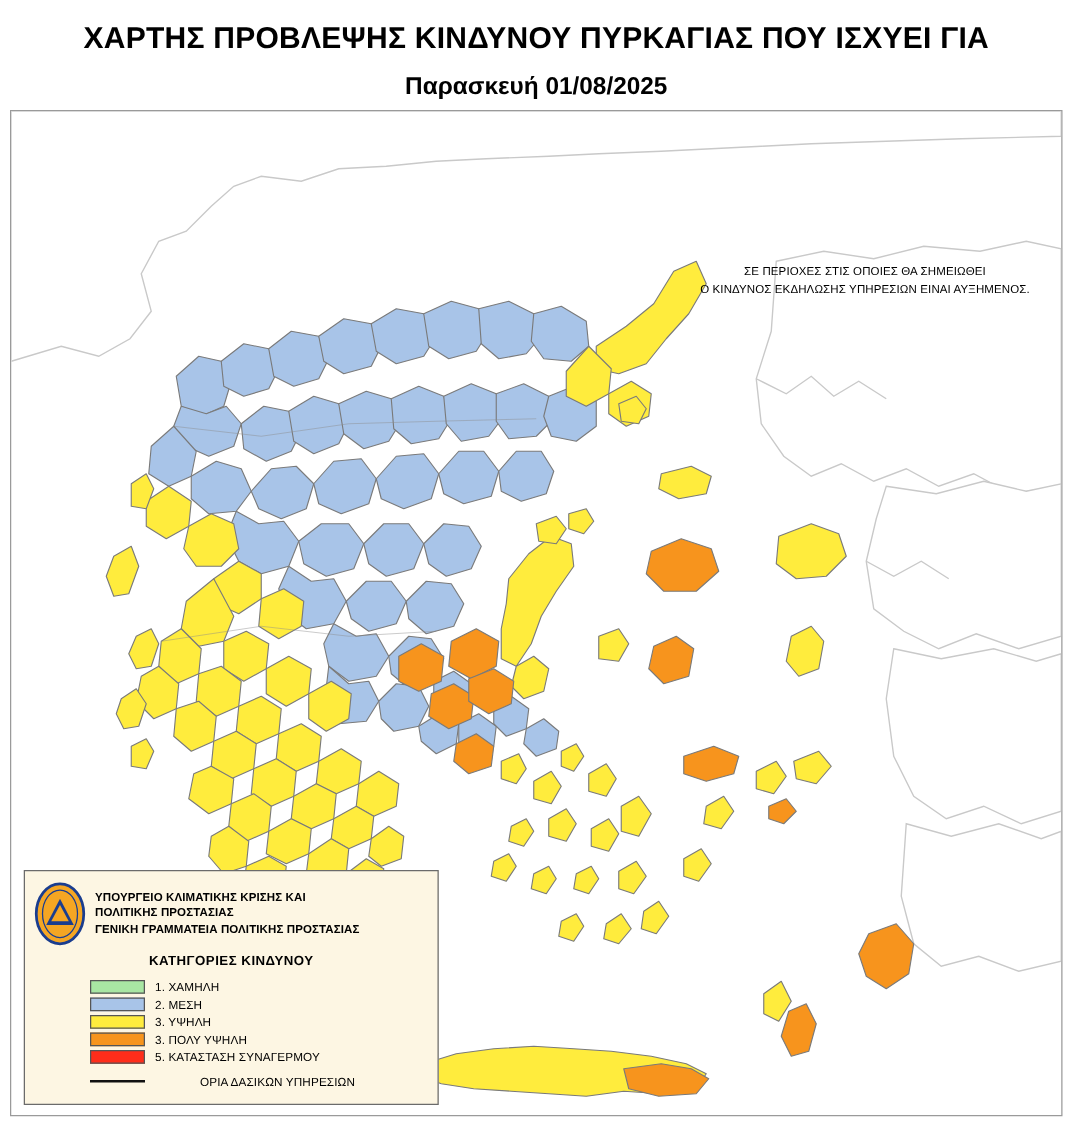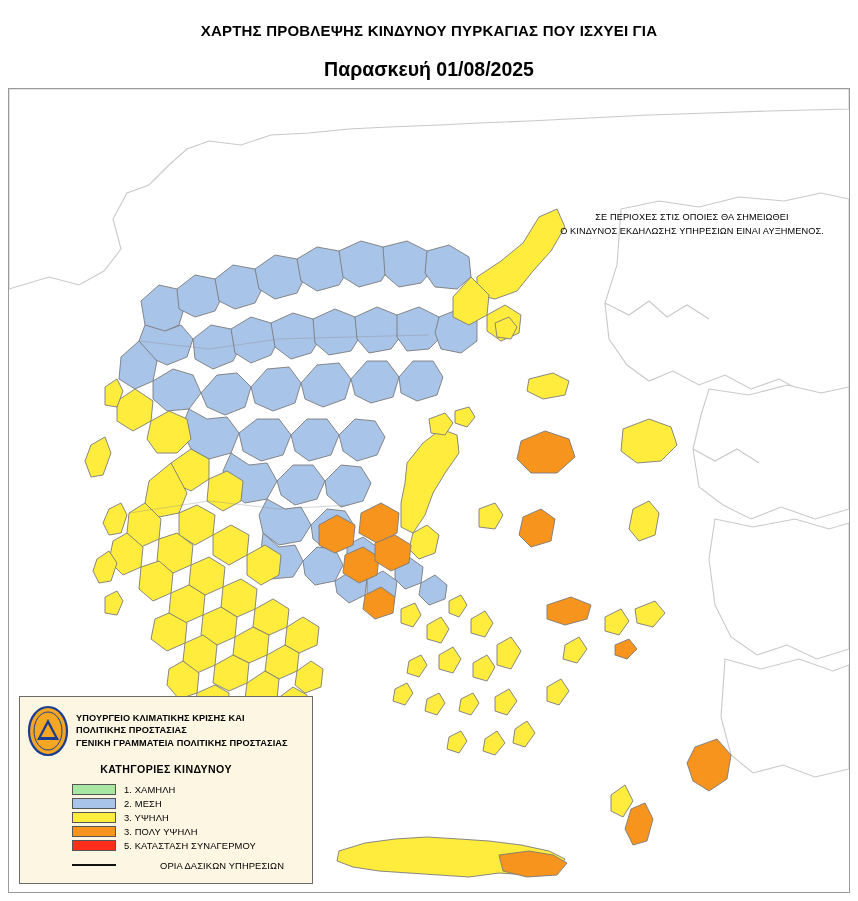--- a/index.html
+++ b/index.html
@@ -22,21 +22,21 @@
   }
   
   .title-block {
     position: absolute;
     top: 18px;
     left: 0;
     width: 858px;
     text-align: center;
   }
   .title-line1 {
-    font-size: 15px;
+    font-size: 24px;
     font-weight: bold;
     letter-spacing: 0.2px;
     line-height: 26px;
     text-align: center;
   }
   .title-line2 {
     font-size: 19.5px;
     font-weight: bold;
     line-height: 26px;
     margin-top: 12px;
@@ -80,21 +80,21 @@
   .note-body {
     font-size: 9.2px;
     line-height: 13.5px;
     letter-spacing: 0.1px;
   }
   
   .legend {
     position: absolute;
     left: 10px;
     top: 607px;
-    width: 294px;
+    width: 332px;
     height: 188px;
     background: #fdf6e3;
     border: 1px solid #6b6b6b;
     box-sizing: border-box;
   }
   .legend-head {
     display: flex;
     align-items: flex-start;
     padding: 8px 7px 0 7px;
   }

